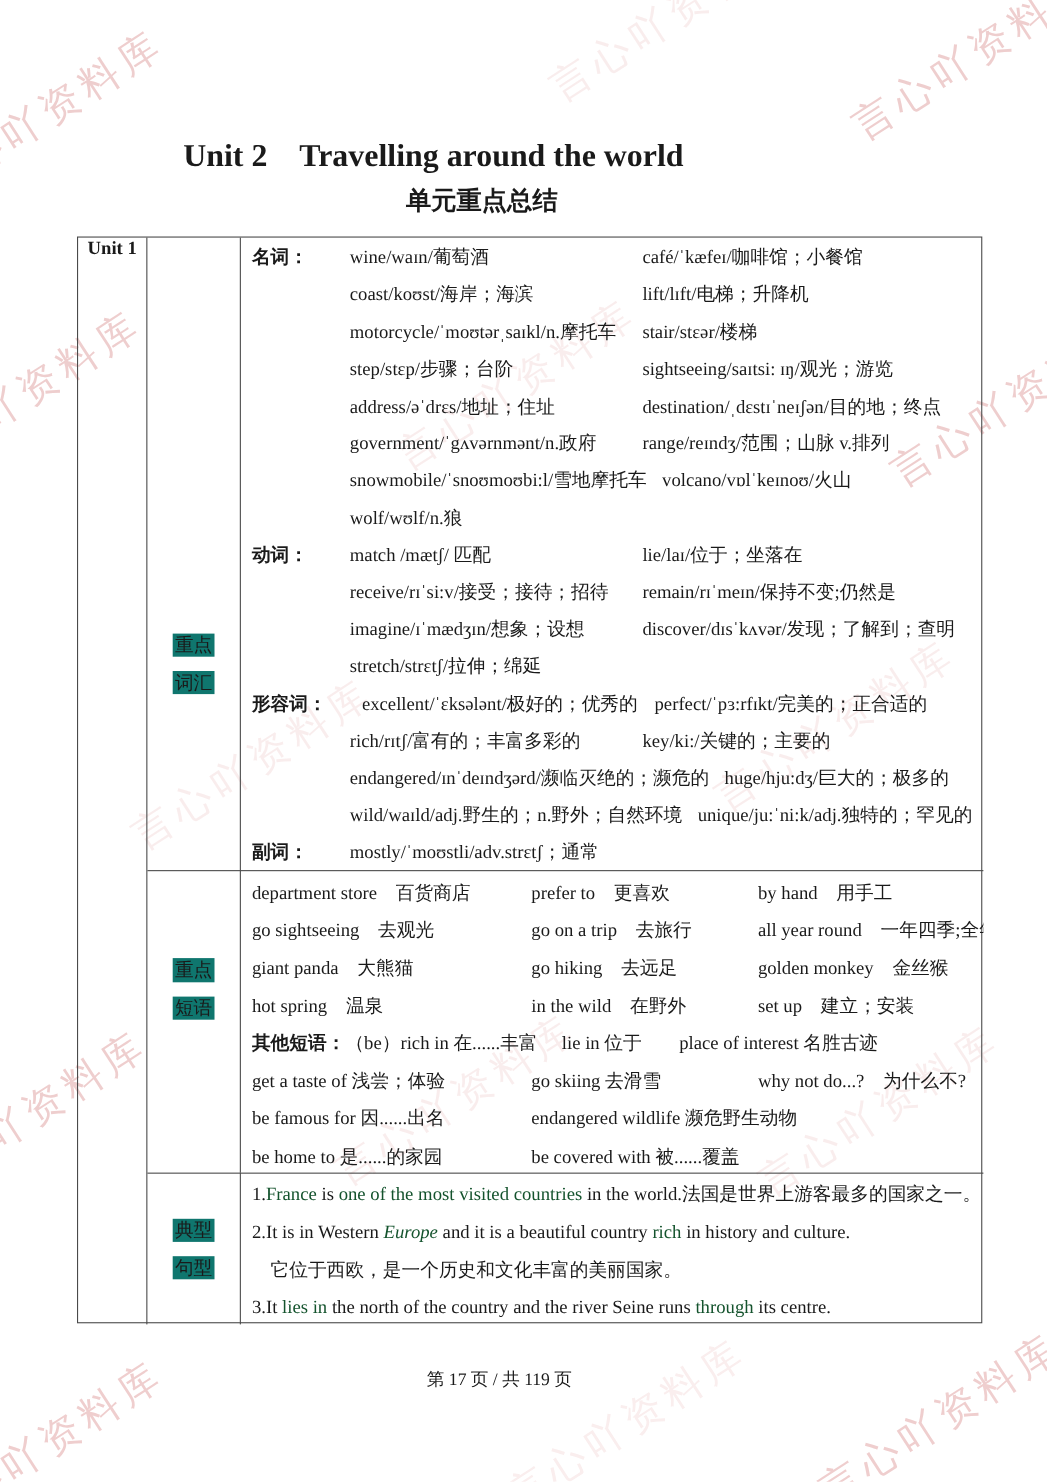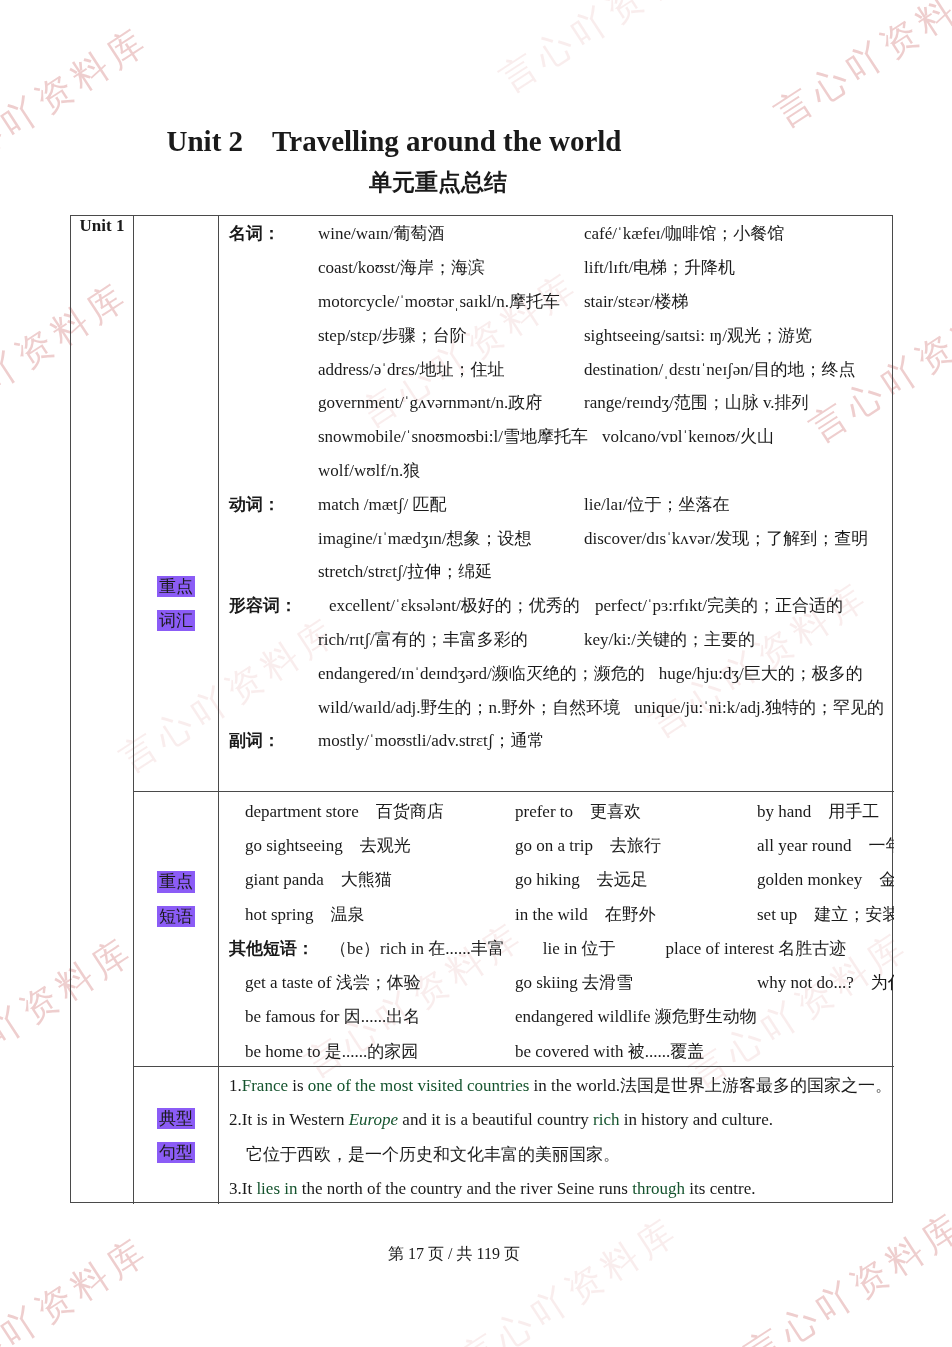--- a/index.html
+++ b/index.html
@@ -39,31 +39,31 @@
     grid-column:2;border-right:1px solid #4a4a4a;
     display:flex;flex-direction:column;align-items:center;justify-content:center;gap:13px;
   }
   .label-cell.row1{grid-row:1;padding-top:200px;}
   .label-cell.row2{grid-row:2;border-top:1px solid #4a4a4a;padding-bottom:60px;}
   .label-cell.row3{grid-row:3;border-top:1px solid #4a4a4a;}
   .content-cell{grid-column:3;padding-left:10px;overflow:hidden;}
   .content-cell.row1{grid-row:1;padding-top:1px;}
   .content-cell.row2{grid-row:2;border-top:1px solid #4a4a4a;padding-top:2px;}
   .content-cell.row3{grid-row:3;border-top:1px solid #4a4a4a;padding-top:2px;}
-  .hl{background:#8b5cf6;padding:0 2px;line-height:1.25;}
+  .hl{background:#0f766e;padding:0 2px;line-height:1.25;}
 
   .vline{display:flex;align-items:center;height:33.8px;white-space:pre;}
   .vlbl{font-weight:bold;min-width:57px;flex:0 0 auto;}
   .vleft{min-width:252px;padding-right:14px;flex:0 0 auto;margin-left:32px;}
   .vright{flex:0 0 auto;}
 
-  .pline{display:flex;align-items:center;height:34.3px;white-space:pre;gap:16px;}
+  .pline{display:flex;align-items:center;height:34.3px;white-space:pre;}
   .plbl{font-weight:bold;flex:0 0 auto;}
   .pc1{min-width:232px;padding-right:22px;flex:0 0 auto;}
-  .pc2{min-width:206px;padding-right:20px;flex:0 0 auto;}
+  .pc2{min-width:206px;flex:0 0 auto;}
   .pc3{flex:0 0 auto;}
   .pline.haslbl .pc1{min-width:0;}
   .pline.haslbl .pc2{min-width:0;padding-right:34px;}
 
   .sline{height:34.4px;line-height:34.4px;white-space:pre;}
   .red{color:#14532d;}
   .ital{font-style:italic;}
 
   .footer{
     position:absolute;top:1244px;left:0;width:908px;text-align:center;
@@ -147,20 +147,25 @@
           <span class="vleft">wolf/wʊlf/n.狼</span>
           <span class="vright"></span>
         </div>
         <div class="vline haslbl">
           <span class="vlbl">动词：</span>
           <span class="vleft">match /mætʃ/ 匹配</span>
           <span class="vright">lie/laɪ/位于；坐落在</span>
         </div>
         <div class="vline">
           <span class="vlbl"></span>
+          <span class="vleft">receive/rɪˈsi:v/接受；接待；招待</span>
+          <span class="vright">remain/rɪˈmeɪn/保持不变;仍然是</span>
+        </div>
+        <div class="vline">
+          <span class="vlbl"></span>
           <span class="vleft">imagine/ɪˈmædʒɪn/想象；设想</span>
           <span class="vright">discover/dɪsˈkʌvər/发现；了解到；查明</span>
         </div>
         <div class="vline">
           <span class="vlbl"></span>
           <span class="vleft">stretch/strɛtʃ/拉伸；绵延</span>
           <span class="vright"></span>
         </div>
         <div class="vline haslbl">
           <span class="vlbl">形容词：</span>

